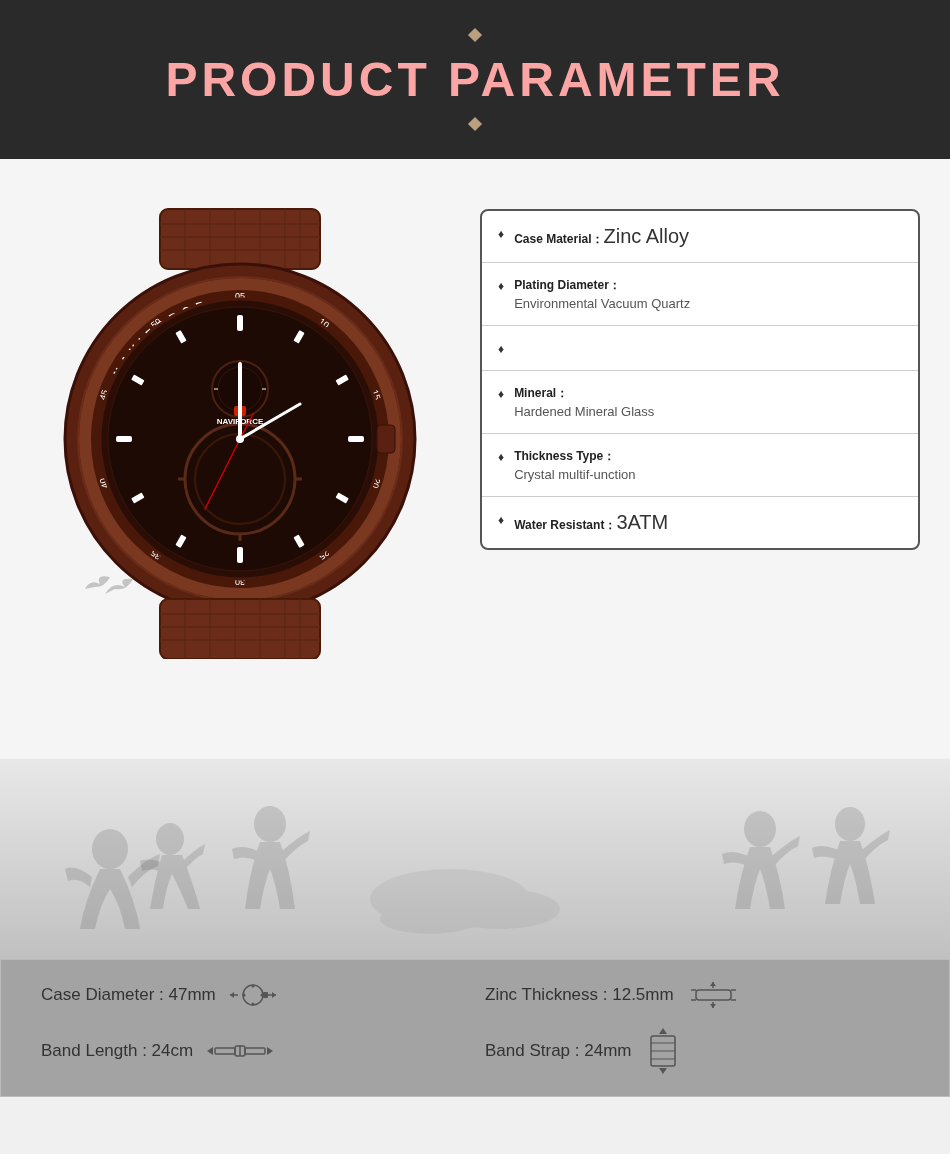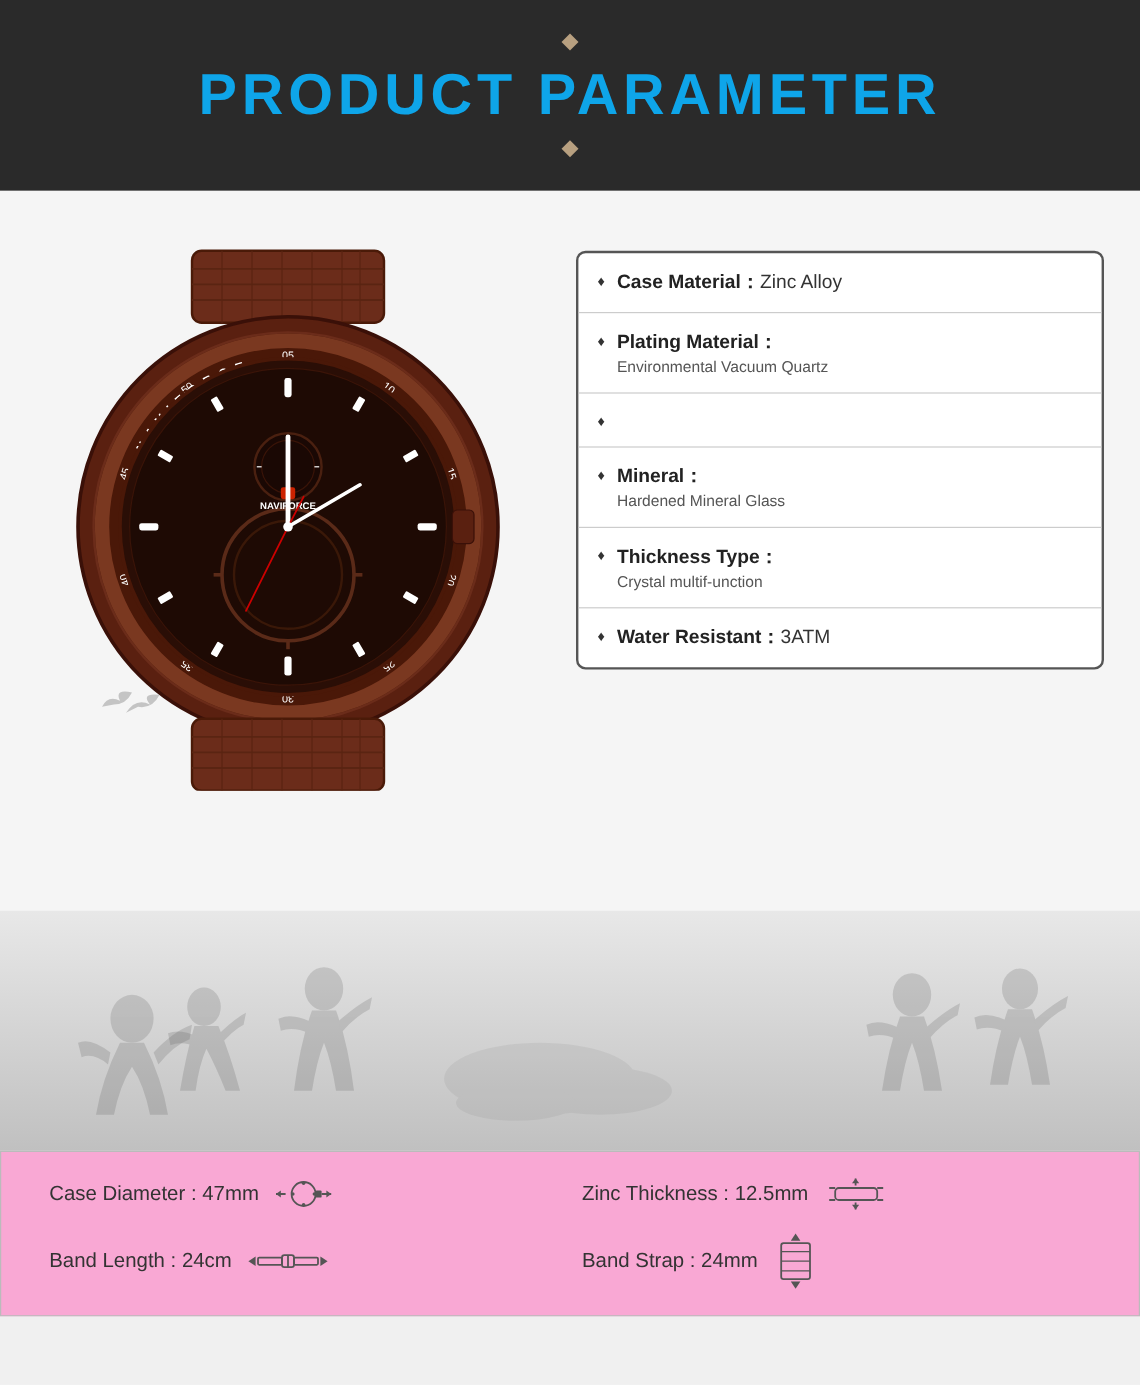--- a/index.html
+++ b/index.html
@@ -31,21 +31,21 @@
 
     .header-diamond-top {
       margin-bottom: 12px;
     }
 
     .header-diamond-bottom {
       margin-top: 12px;
     }
 
     .header h1 {
-      color: #0ea5e9;
+      color: #fca5a5;
       font-size: 48px;
       font-weight: 900;
       letter-spacing: 4px;
       text-transform: uppercase;
     }
 
     
     .main-content {
       background: #f5f5f5;
       width: 100%;
@@ -91,47 +91,47 @@
       margin-top: 2px;
       flex-shrink: 0;
     }
 
     .param-content {
       flex: 1;
     }
 
     .param-label {
       font-weight: bold;
-      font-size: 16px;
+      font-size: 12px;
       color: #222;
     }
 
     .param-value {
-      font-size: 16px;
+      font-size: 20px;
       color: #333;
     }
 
     .param-subvalue {
       font-size: 13px;
       color: #555;
       margin-top: 2px;
     }
 
     
     .action-section {
       width: 100%;
       position: relative;
       height: 200px;
       background: linear-gradient(to bottom, #e8e8e8 0%, #c8c8c8 100%);
       overflow: hidden;
     }
 
     
     .specs-bar {
-      background: #f9a8d4;
+      background: #a3a3a3;
       padding: 20px 40px;
       width: 100%;
       display: grid;
       grid-template-columns: 1fr 1fr;
       gap: 16px 20px;
       border: 1px solid #bbb;
     }
 
     .spec-item {
       display: flex;
@@ -291,21 +291,21 @@
     <div class="param-row">
       <span class="param-diamond">♦</span>
       <div class="param-content">
         <span class="param-label">Case Material：</span><span class="param-value">Zinc Alloy</span>
       </div>
     </div>
 
     <div class="param-row">
       <span class="param-diamond">♦</span>
       <div class="param-content">
-        <div class="param-label">Plating Material：</div>
+        <div class="param-label">Plating Diameter：</div>
         <div class="param-subvalue">Environmental Vacuum Quartz</div>
       </div>
     </div>
 
     <div class="param-row">
       <span class="param-diamond">♦</span>
     </div>
 
     <div class="param-row">
       <span class="param-diamond">♦</span>

